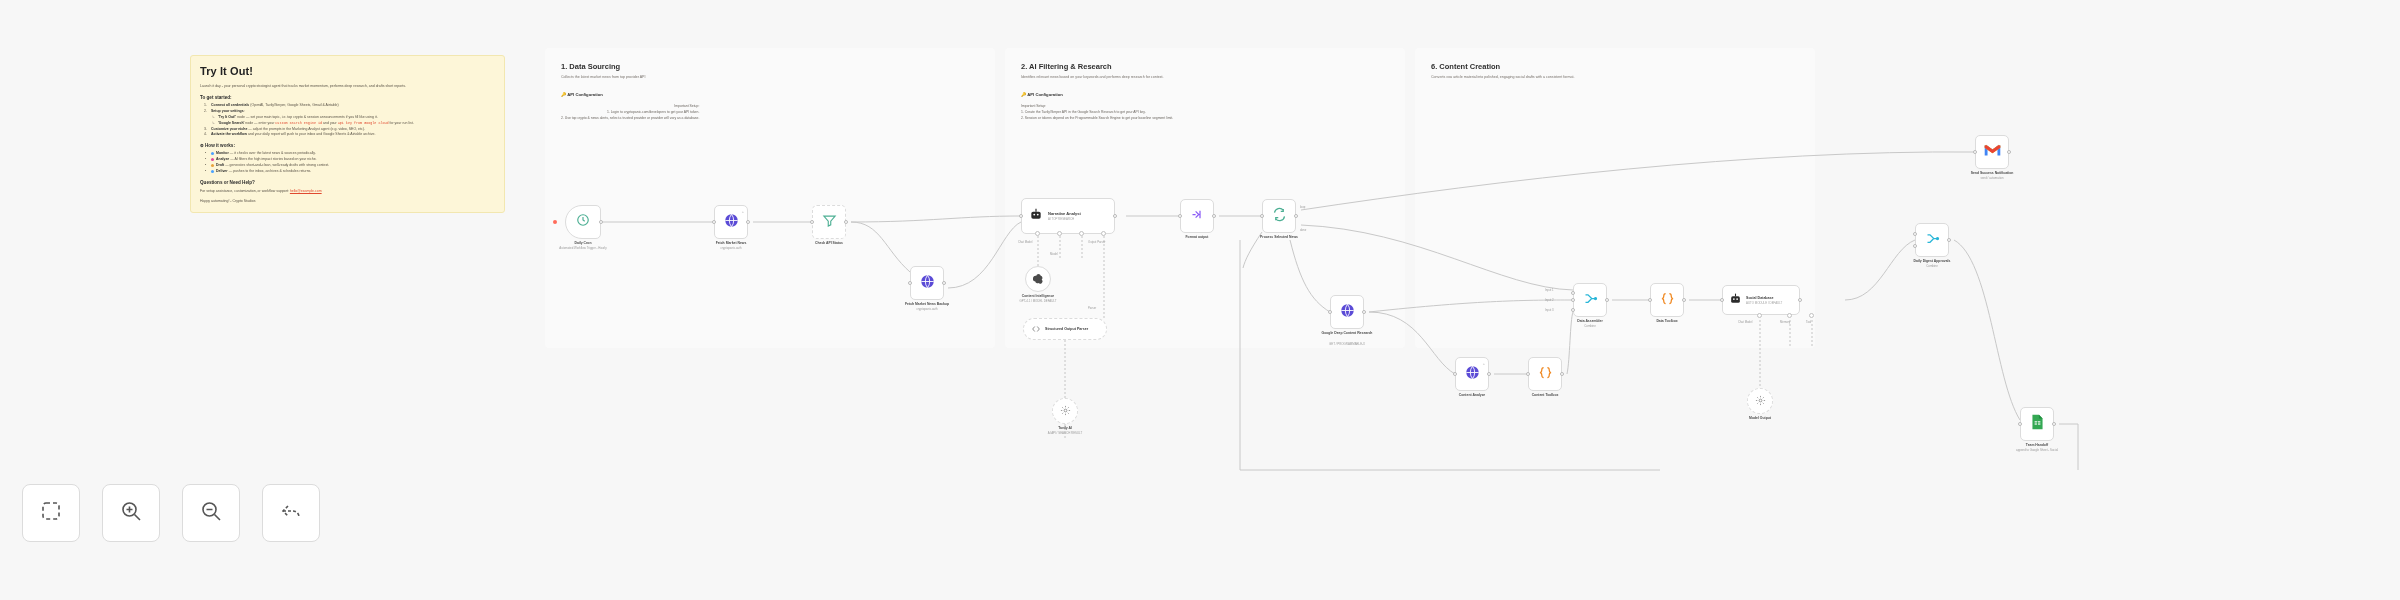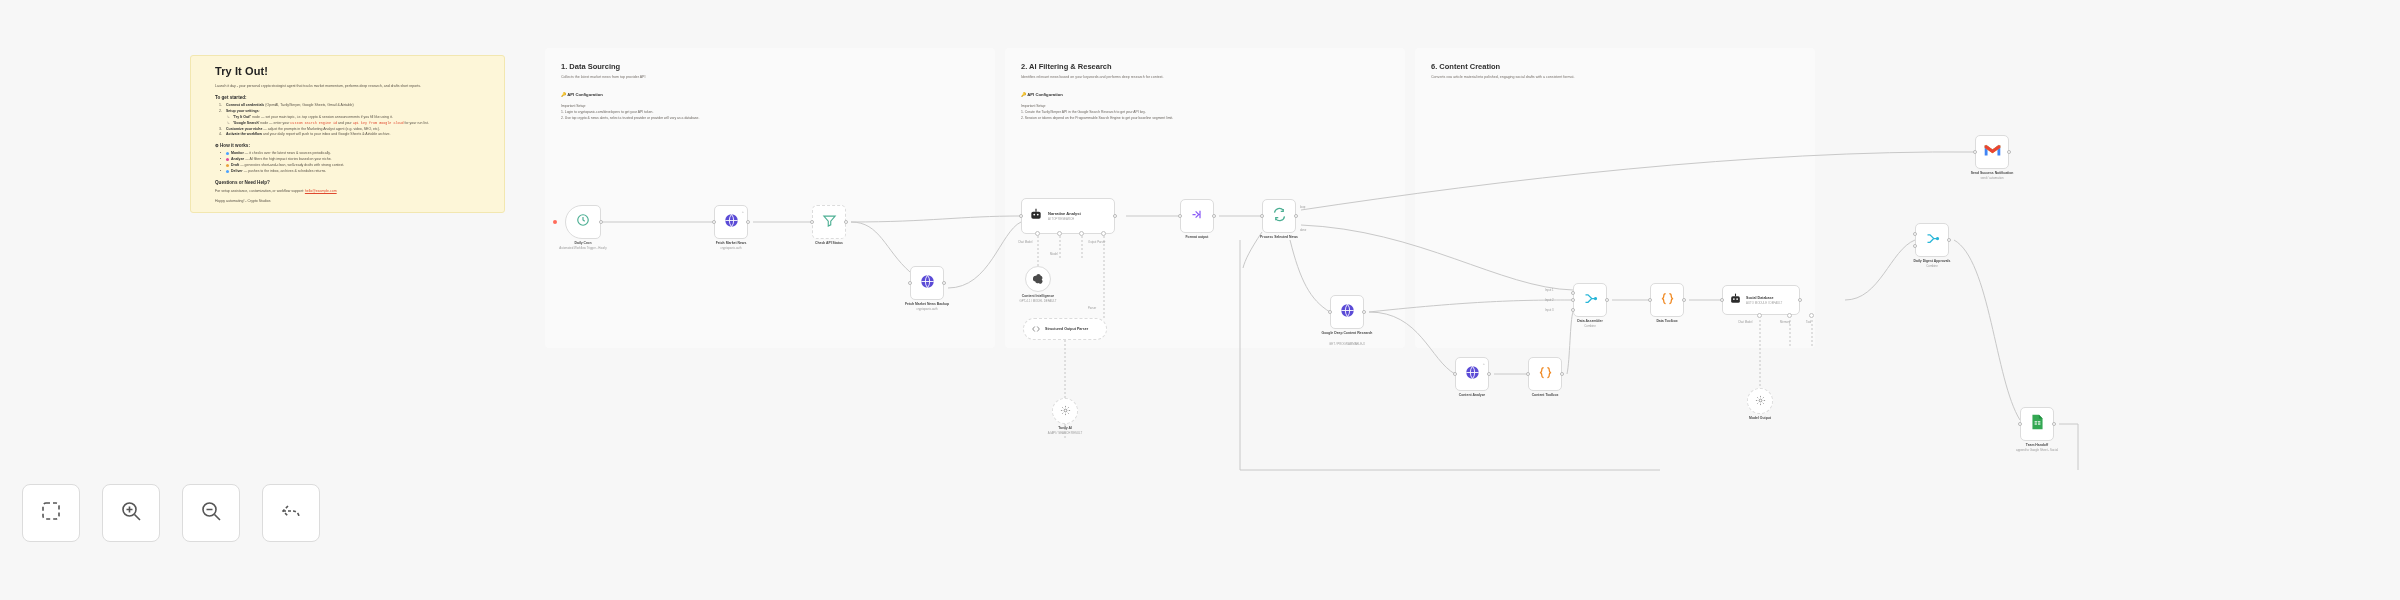--- a/index.html
+++ b/index.html
@@ -8,21 +8,21 @@
     background: #f7f7f7;
     font-family: "Liberation Sans", sans-serif;
     overflow: hidden;
   }
   #canvas { position: relative; width: 2400px; height: 600px; background: #f7f7f7; }
 
   
   .sticky {
     position: absolute; left: 190px; top: 55px; width: 315px; height: 158px;
     background: #fdf6d8; border: 1px solid #f2e7b0; border-radius: 3px;
-    padding: 9px 24px; overflow: hidden;
+    padding: 9px 9px; overflow: hidden;
   }
   .sticky h1 { font-size: 11px; font-weight: 700; color: #222; margin-bottom: 7px; letter-spacing:.1px;}
   .sticky h2 { font-size: 4.6px; font-weight: 700; color: #2b2b2b; margin: 5px 0 3px; }
   .sticky p  { font-size: 3.5px; line-height: 1.65; color: #5a5347; margin-bottom: 3px; }
   .sticky ol, .sticky ul { margin-left: 6px; }
   .sticky li { font-size: 3.5px; line-height: 1.7; color: #5a5347; list-style: none; position: relative; padding-left: 5px;}
   .sticky li b { color: #2b2b2b; }
   .sticky .num::before { content: attr(data-n); position:absolute; left:-2px; color:#5a5347;}
   .sticky .sub { margin-left: 7px; }
   .sticky .sub li::before { content: "↳"; position: absolute; left: -1px; color:#9a9185; }
@@ -103,21 +103,21 @@
         <li><span class="bullet-dot" style="background:#e8a33d"></span><b>Draft</b> — generates short-and-clean, well-ready drafts with strong context.</li>
         <li><span class="bullet-dot" style="background:#4da3ff"></span><b>Deliver</b> — pushes to the inbox, archives &amp; schedules returns.</li>
       </ul>
     <h2 style="margin-top:5px">Questions or Need Help?</h2>
     <p class="foot">
       <span>For setup assistance, customization, or workflow support: </span><a href="#">hello@example.com</a>
     </p>
     <p class="foot">Happy automating! - Crypto Studios</p>
   </div>
 
-  <div class="panel" style="left:545px;width:450px;">
+  <div class="panel" style="left:545px;width:450px;text-align:right;">
     <div class="ptitle">1. Data Sourcing</div>
     <div class="pdesc">Collects the latest market news from top provider API</div>
     <div class="sub-h" style="left:16px;top:44px;">
       <span class="k">🔑</span> <span>API Configuration</span>
     </div>
     <div class="sub-b" style="left:16px;top:56px;white-space:pre-line;">Important Setup:
 1. Login to cryptopanic.com/developers to get your API token.
 2. Use top crypto &amp; news alerts, select a trusted provider or provider will vary as a database.</div>
   </div>
 

